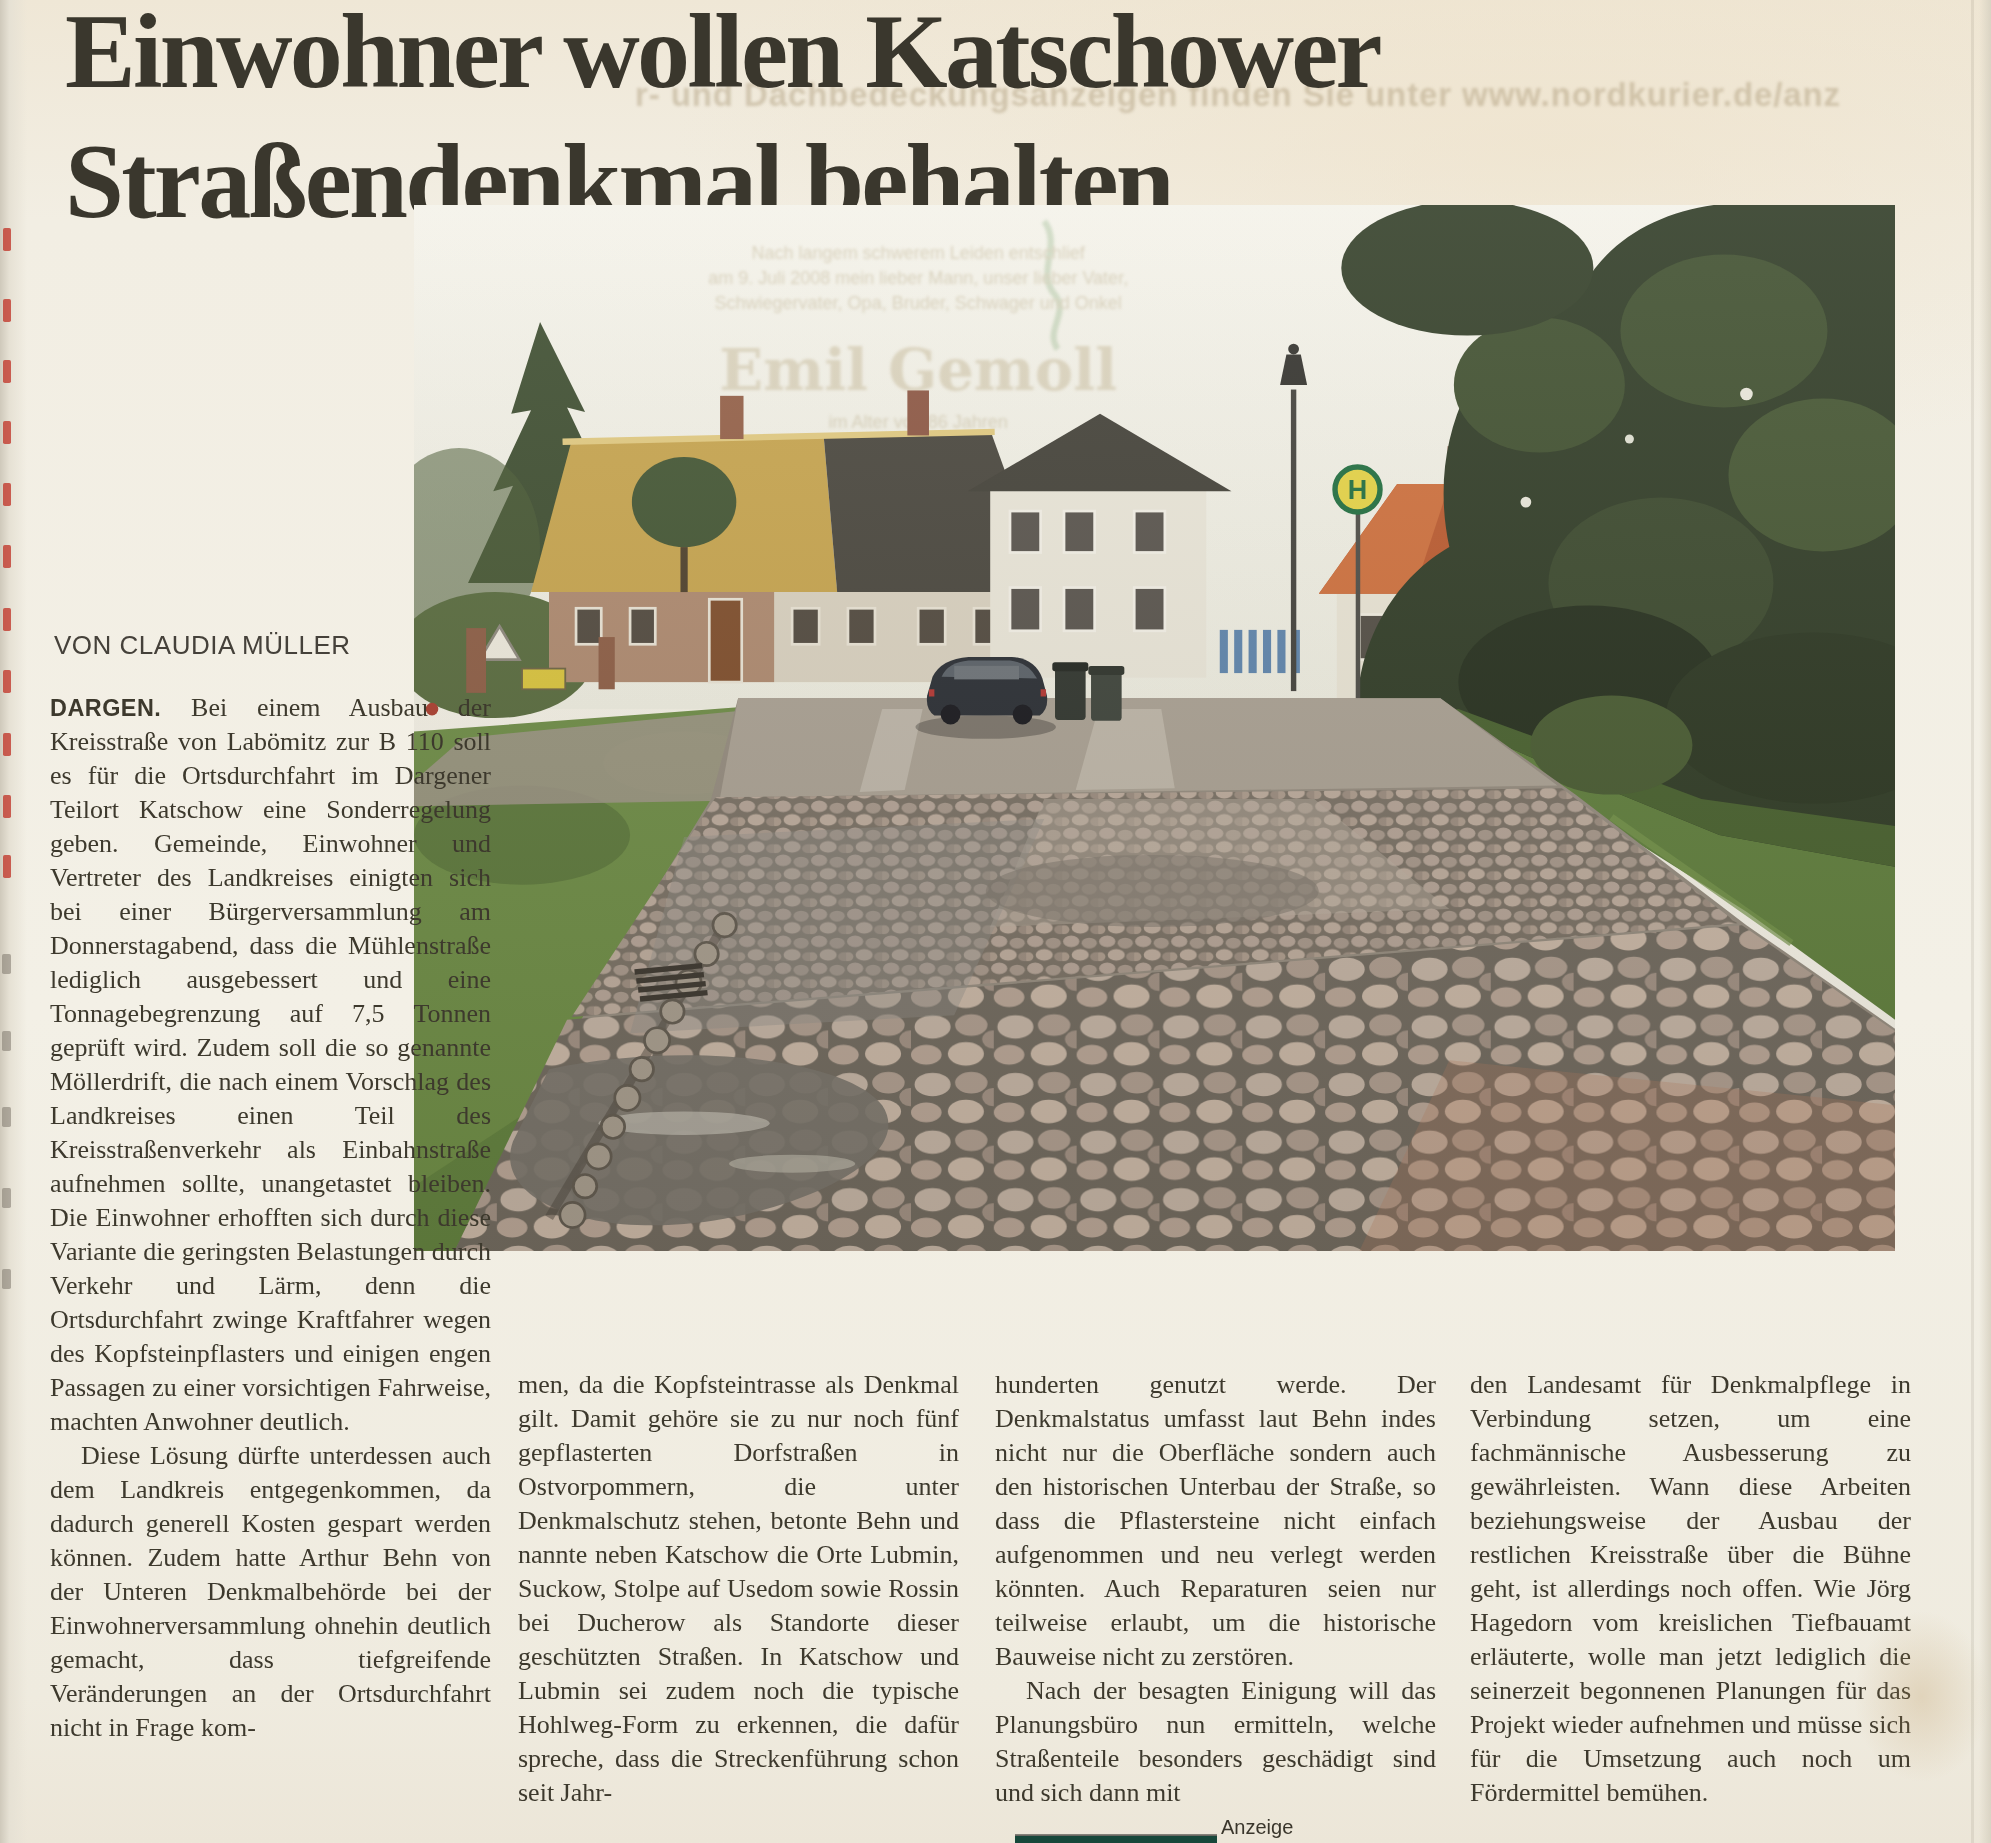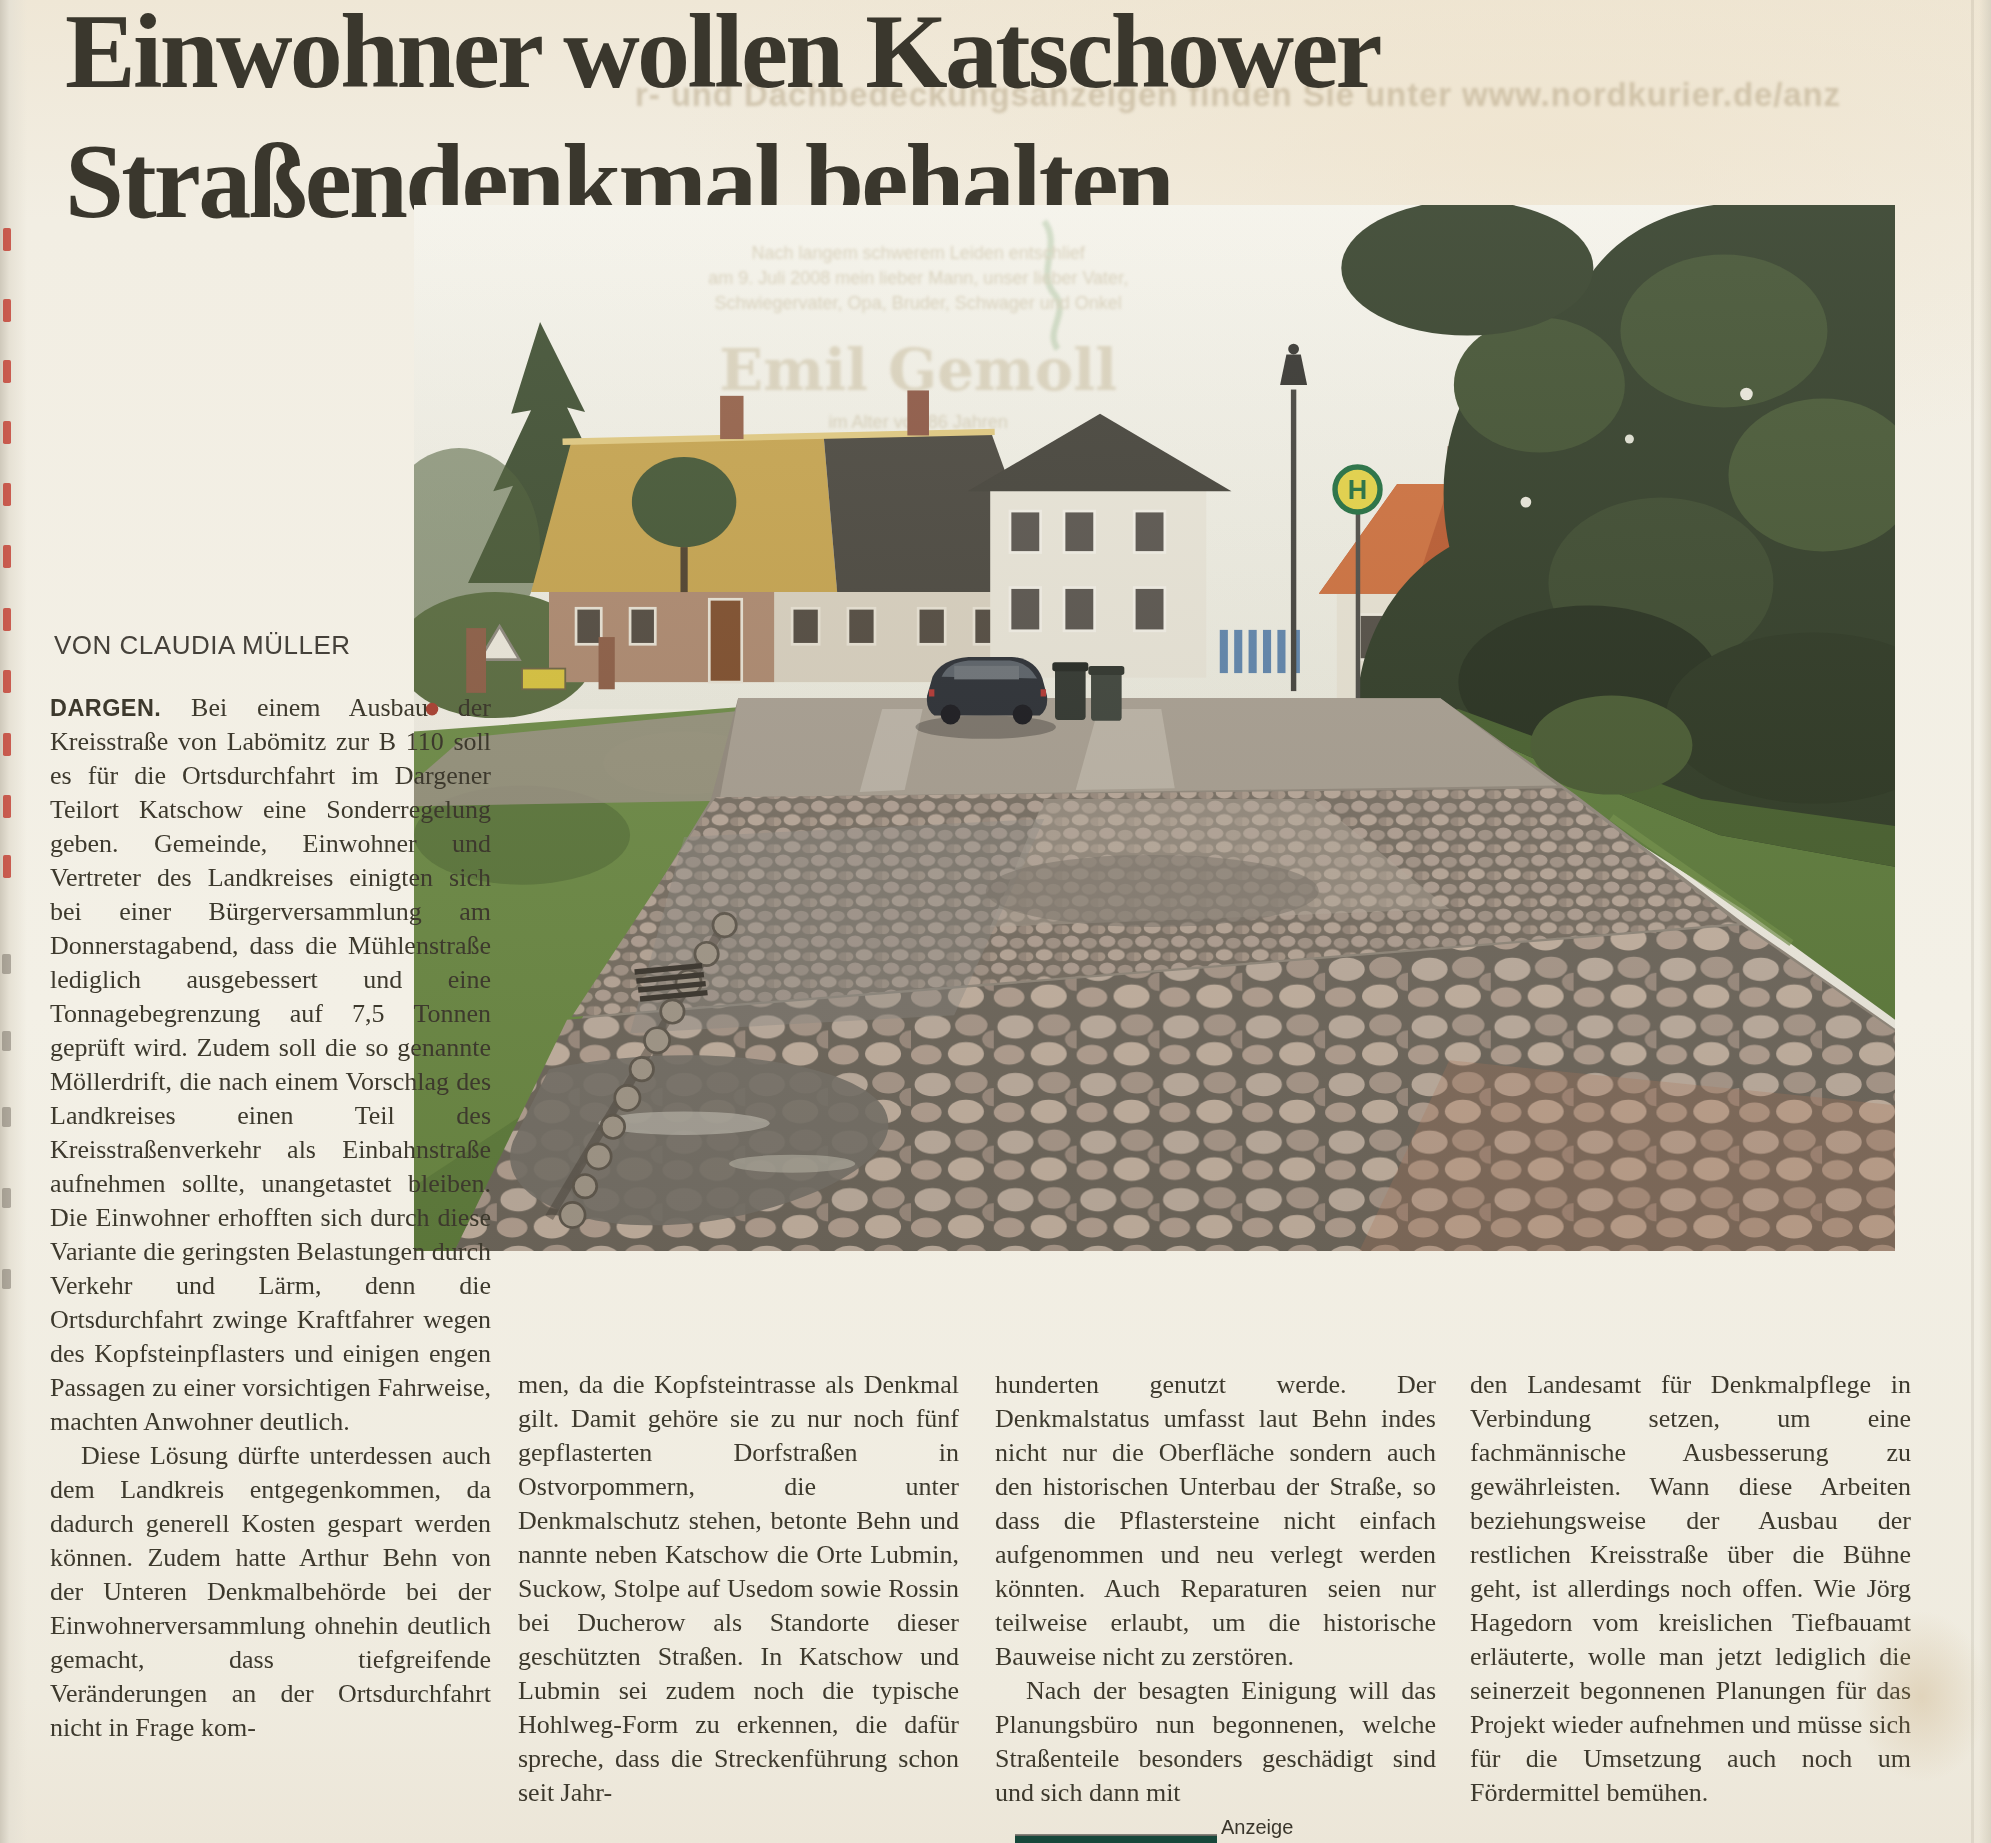--- a/index.html
+++ b/index.html
@@ -295,21 +295,21 @@
 
   <div class="col col1">
     <p><b class="lead-in">DARGEN.</b> <span>Bei einem Ausbau der Kreisstraße von Labömitz zur B 110 soll es für die Ortsdurchfahrt im Dargener Teilort Katschow eine Sonderregelung geben. Gemeinde, Einwohner und Vertreter des Landkreises einigten sich bei einer Bürgerversammlung am Donnerstagabend, dass die Mühlenstraße lediglich ausgebessert und eine Tonnagebegrenzung auf 7,5 Tonnen geprüft wird. Zudem soll die so genannte Möllerdrift, die nach einem Vorschlag des Landkreises einen Teil des Kreisstraßenverkehr als Einbahnstraße aufnehmen sollte, unangetastet bleiben. Die Einwohner erhofften sich durch diese Variante die geringsten Belastungen durch Verkehr und Lärm, denn die Ortsdurchfahrt zwinge Kraftfahrer wegen des Kopfsteinpflasters und einigen engen Passagen zu einer vorsichtigen Fahrweise, machten Anwohner deutlich.</span></p>
     <p class="indent">Diese Lösung dürfte unterdessen auch dem Landkreis entgegenkommen, da dadurch generell Kosten gespart werden können. Zudem hatte Arthur Behn von der Unteren Denkmalbehörde bei der Einwohnerversammlung ohnehin deutlich gemacht, dass tiefgreifende Veränderungen an der Ortsdurchfahrt nicht in Frage kom-</p>
   </div>
   <div class="col col2">
     <p>men, da die Kopfsteintrasse als Denkmal gilt. Damit gehöre sie zu nur noch fünf gepflasterten Dorfstraßen in Ostvorpommern, die unter Denkmalschutz stehen, betonte Behn und nannte neben Katschow die Orte Lubmin, Suckow, Stolpe auf Usedom sowie Rossin bei Ducherow als Standorte dieser geschützten Straßen. In Katschow und Lubmin sei zudem noch die typische Hohlweg-Form zu erkennen, die dafür spreche, dass die Streckenführung schon seit Jahr-</p>
   </div>
   <div class="col col3">
     <p>hunderten genutzt werde. Der Denkmalstatus umfasst laut Behn indes nicht nur die Oberfläche sondern auch den historischen Unterbau der Straße, so dass die Pflastersteine nicht einfach aufgenommen und neu verlegt werden könnten. Auch Reparaturen seien nur teilweise erlaubt, um die historische Bauweise nicht zu zerstören.</p>
-    <p class="indent">Nach der besagten Einigung will das Planungsbüro nun begonnenen, welche Straßenteile besonders geschädigt sind und sich dann mit</p>
+    <p class="indent">Nach der besagten Einigung will das Planungsbüro nun ermitteln, welche Straßenteile besonders geschädigt sind und sich dann mit</p>
   </div>
   <div class="col col4">
     <p>den Landesamt für Denkmalpflege in Verbindung setzen, um eine fachmännische Ausbesserung zu gewährleisten. Wann diese Arbeiten beziehungsweise der Ausbau der restlichen Kreisstraße über die Bühne geht, ist allerdings noch offen. Wie Jörg Hagedorn vom kreislichen Tiefbauamt erläuterte, wolle man jetzt lediglich die seinerzeit begonnenen Planungen für das Projekt wieder aufnehmen und müsse sich für die Umsetzung auch noch um Fördermittel bemühen.</p>
   </div>
 
   <div class="ad-bar"></div>
   <div class="ad-label">Anzeige</div>
 
   <div class="edge-left"></div>
   <div class="edge-right"></div>

